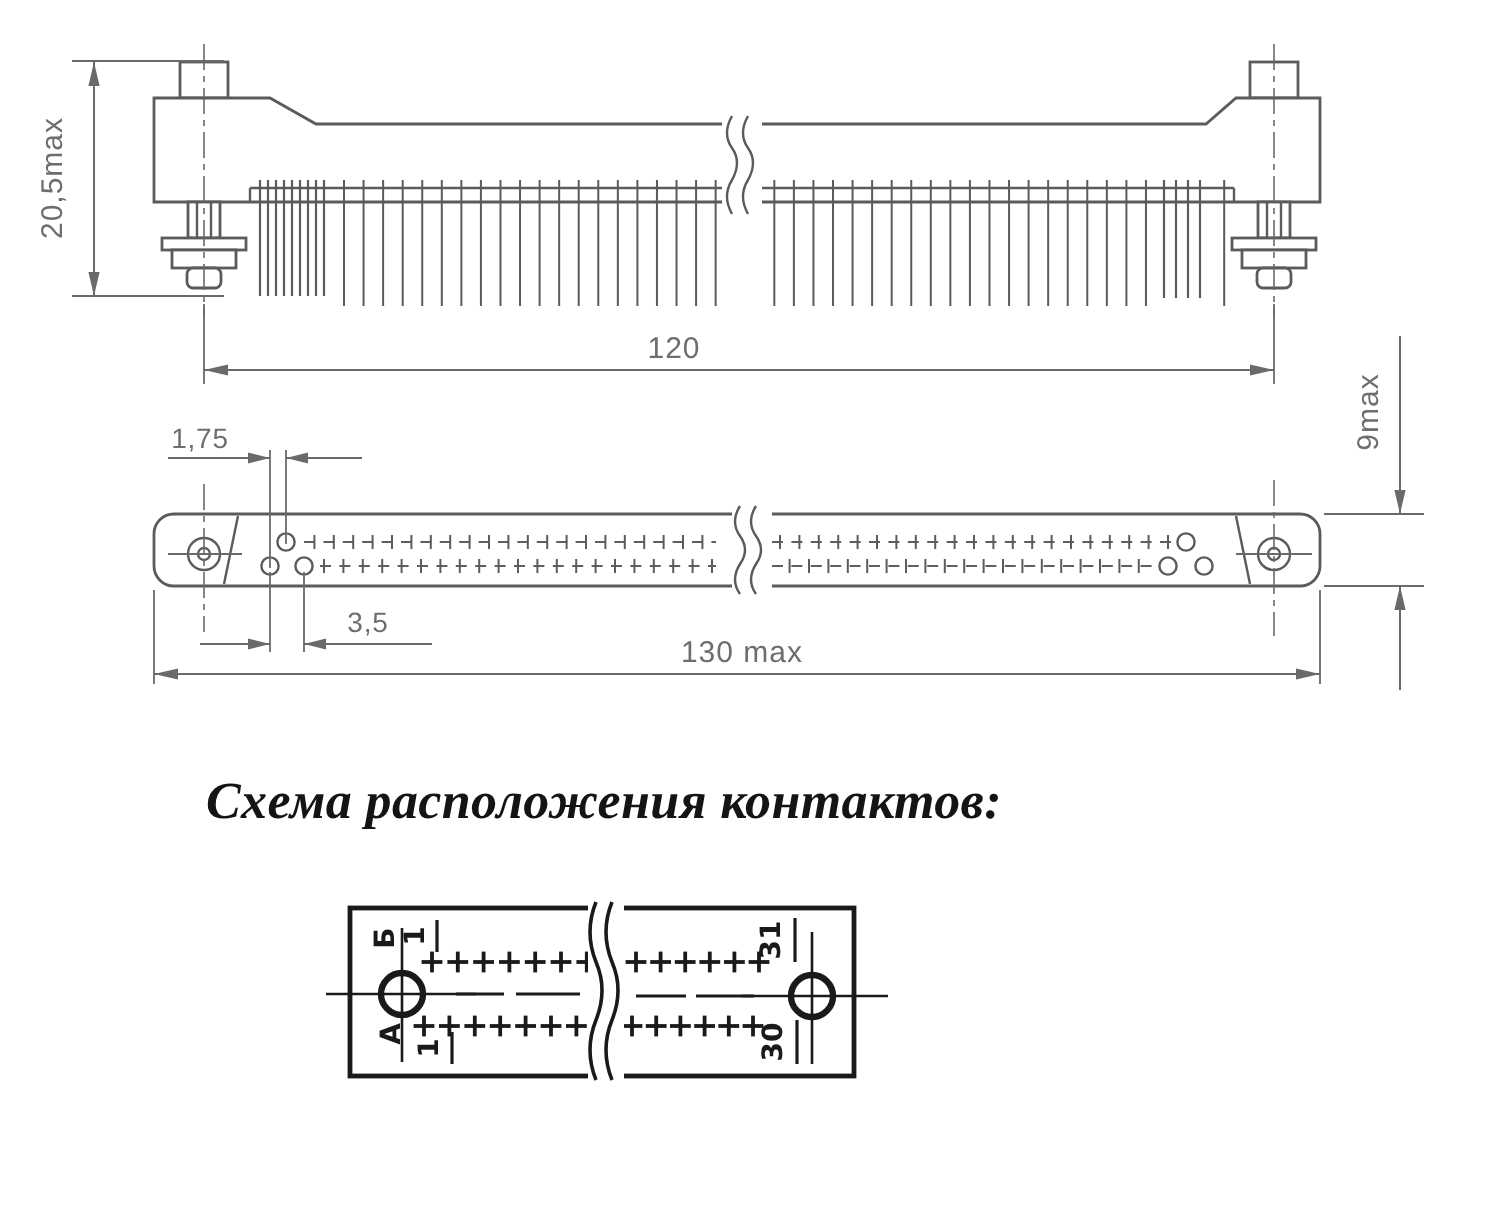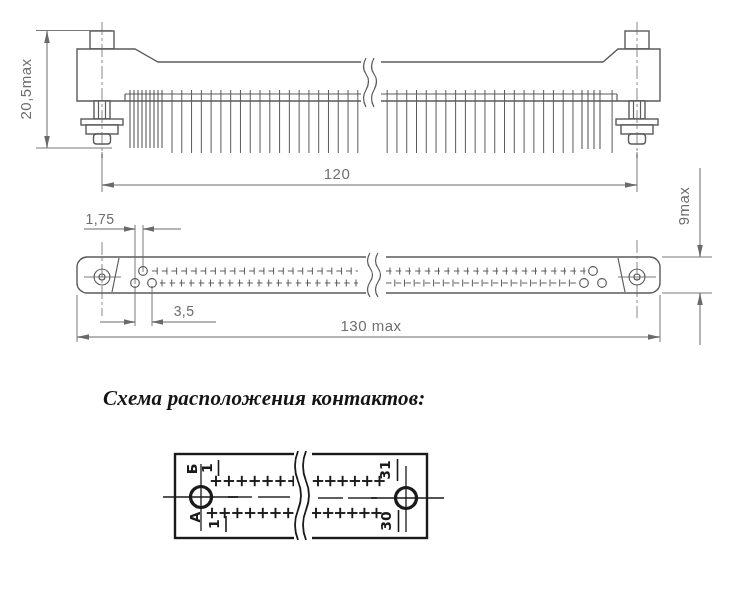--- a/index.html
+++ b/index.html
@@ -12,21 +12,21 @@
   .dimln{stroke:#6a6a6a;stroke-width:1;fill:none;}
   .arrow{fill:#6a6a6a;stroke:none;}
   .cline{stroke:#6a6a6a;stroke-width:0.8;fill:none;stroke-dasharray:13 3 3 3;}
   .dashrow{stroke:#5f5f5f;stroke-width:1;fill:none;stroke-dasharray:5.5 4.2;}
   .dim-label{font-family:"Liberation Sans",sans-serif;font-size:15px;fill:#6e6e6e;letter-spacing:0.5px;}
   .dim-label-sm{font-family:"Liberation Sans",sans-serif;font-size:14px;fill:#6e6e6e;letter-spacing:0.4px;}
   .schemeln{stroke:#1a1a1a;fill:none;}
   .scheme-label{font-family:"DejaVu Sans",sans-serif;font-size:14px;font-weight:bold;fill:#1a1a1a;}
   .title{position:absolute;left:103px;top:386px;width:420px;
          font-family:"Liberation Serif",serif;font-style:italic;font-weight:bold;
-         font-size:21px;color:#141414;letter-spacing:0.2px;}
+         font-size:26px;color:#141414;letter-spacing:0.2px;}
 </style>
 </head>
 <body>
 
 <div class="page">
 <svg width="748" height="604" viewBox="0 0 748 604">
 
   <g>
 
     <rect class="outline" x="90" y="31" width="24" height="18"></rect>

